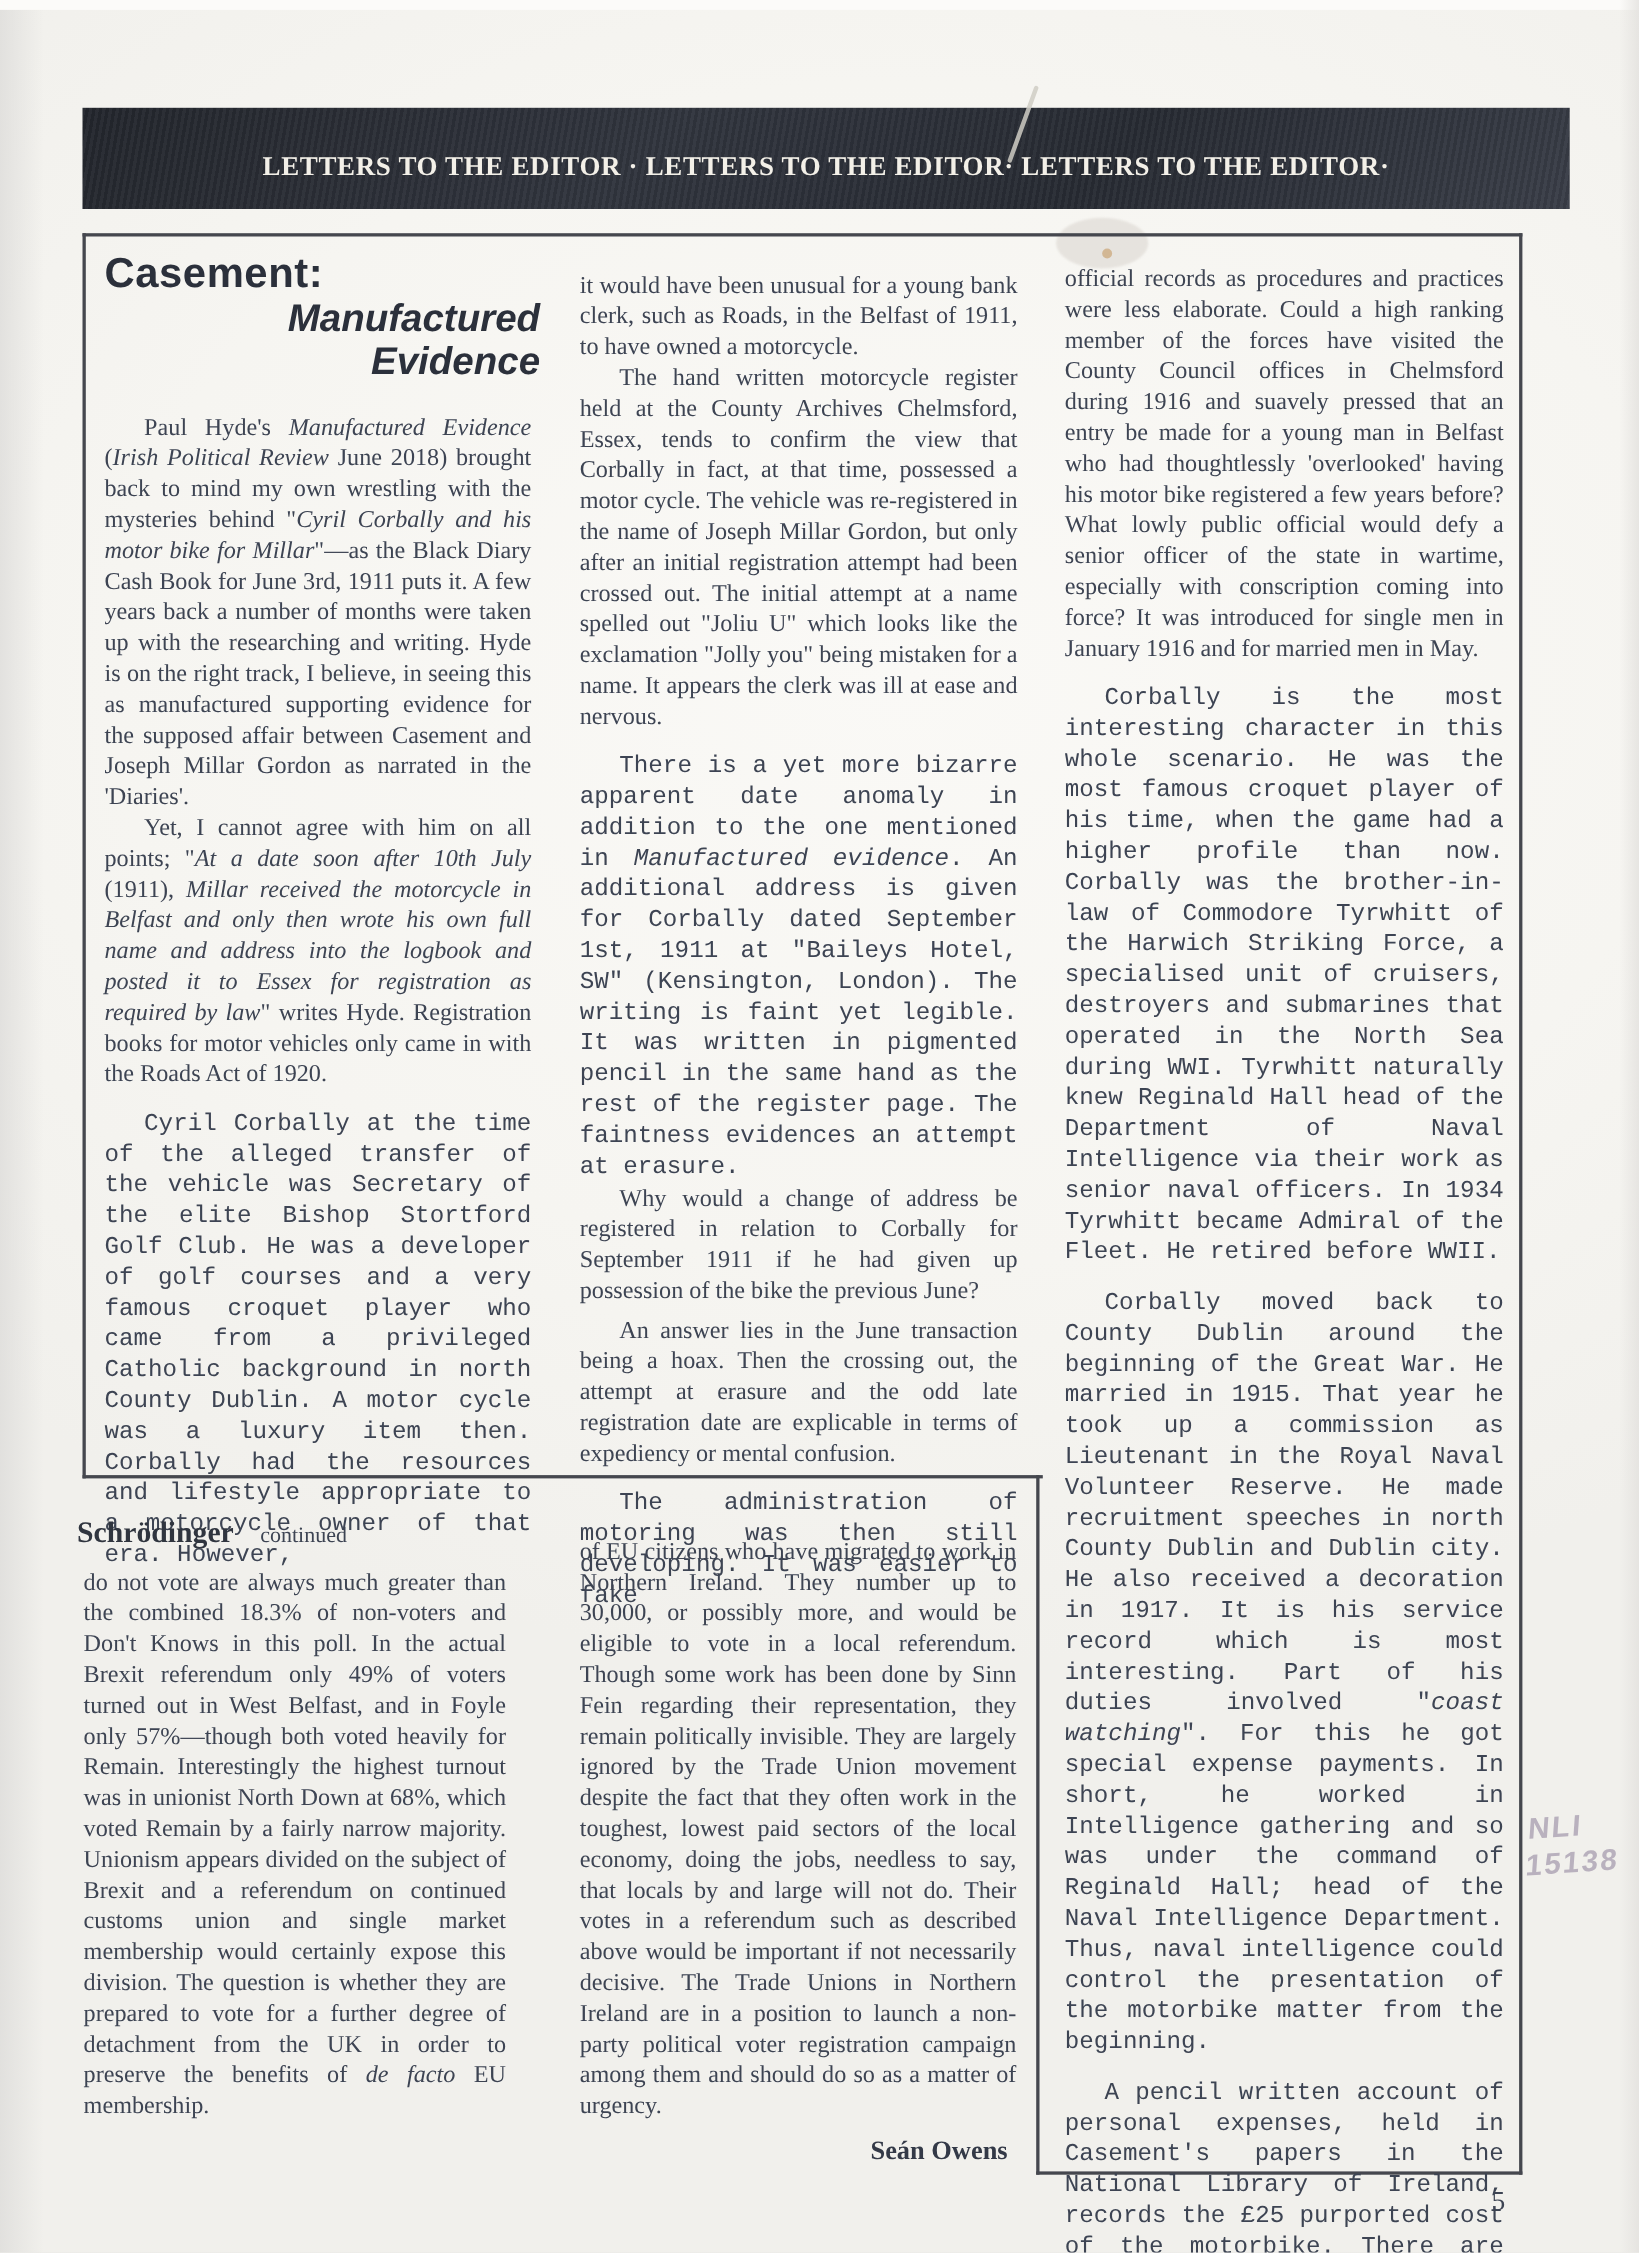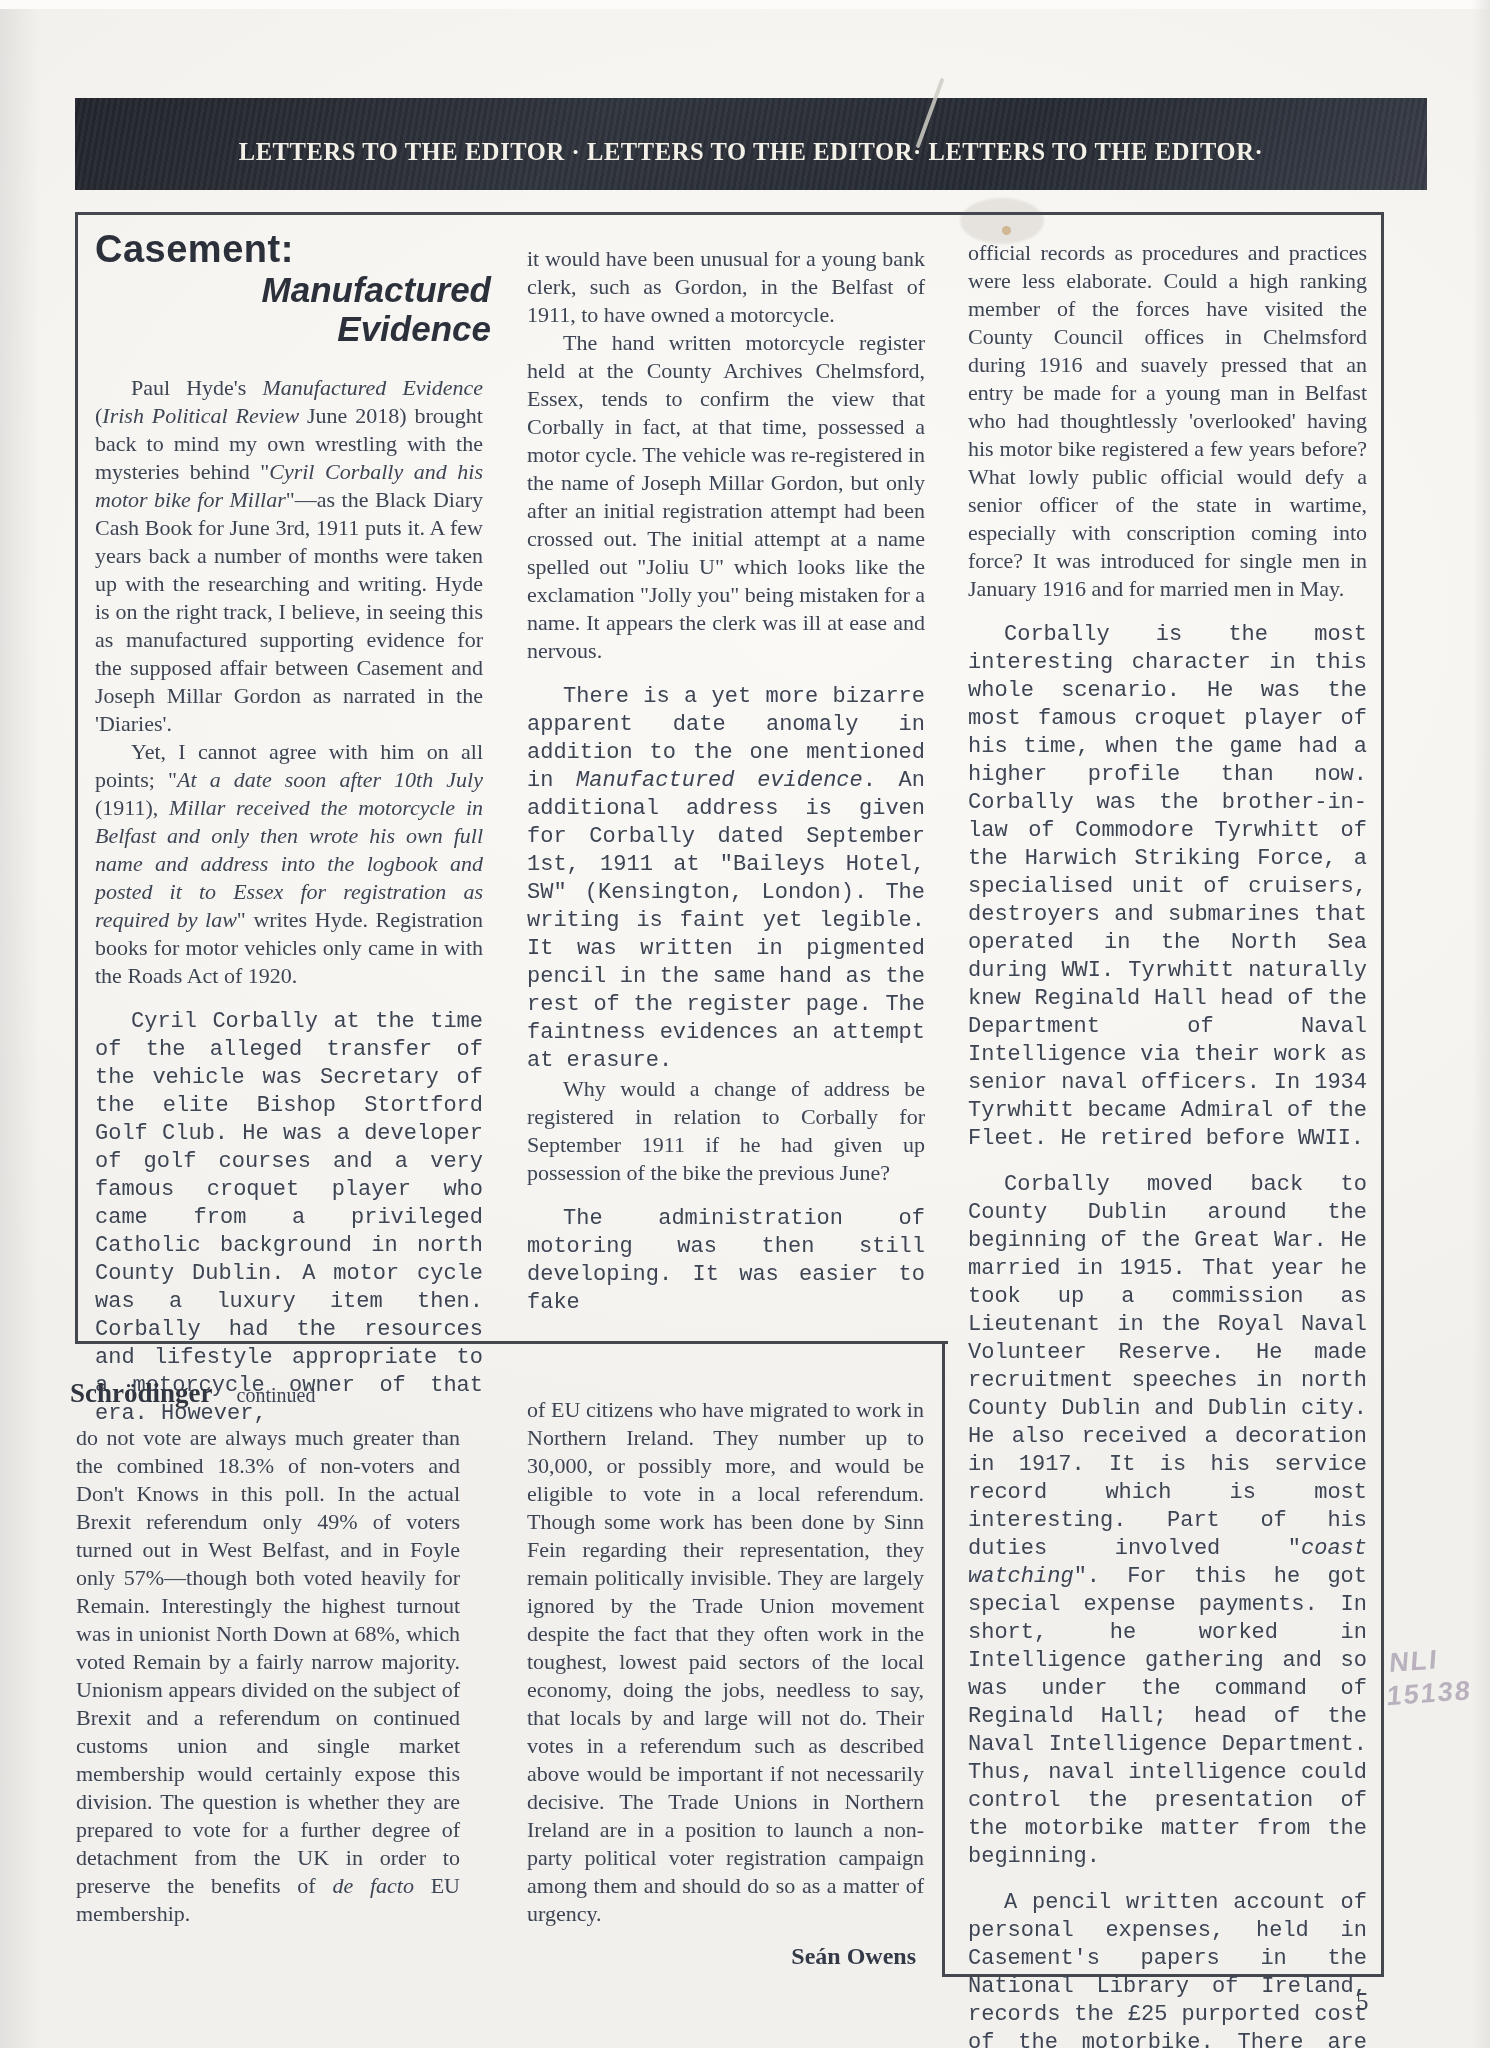--- a/index.html
+++ b/index.html
@@ -111,24 +111,25 @@
       <div class="title-sub">Evidence</div>
     </div>
     <div>
         <p class="ind "><span>Paul Hyde's </span><span style="font-style: italic;">Manufactured Evidence</span><span> (</span><span style="font-style: italic;">Irish Political Review</span><span> June 2018) brought back to mind my own wrestling with the mysteries behind "</span><span style="font-style: italic;">Cyril Corbally and his motor bike for Millar</span><span>"—as the Black Diary Cash Book for June 3rd, 1911 puts it. A few years back a number of months were taken up with the researching and writing.  Hyde is on the right track, I believe, in seeing this as manufactured supporting evidence for the supposed affair between Casement and Joseph Millar Gordon as narrated in the 'Diaries'.</span></p>
         <p class="ind "><span>Yet, I cannot agree with him on all points; "</span><span style="font-style: italic;">At a date soon after 10th July</span><span> (1911), </span><span style="font-style: italic;">Millar received the motorcycle in Belfast and only then wrote his own full name and address into the logbook and posted it to Essex for registration as required by law</span><span>" writes Hyde. Registration books for motor vehicles only came in with the Roads Act of 1920.</span></p>
         <p class="ind gap "><span>Cyril Corbally at the time of the alleged transfer of the vehicle was Secretary of the elite Bishop Stortford Golf Club. He was a developer of golf courses and a very famous croquet player who came from a privileged Catholic background in north County Dublin. A motor cycle was a luxury item then. Corbally had the resources and lifestyle appropriate to a motorcycle owner of that era. However,</span></p>
       </div>
   </div>
 
   <div class="col col2">
-      <p class=""><span>it would have been unusual for a young bank clerk, such as Gordon, in the Belfast of 1911, to have owned a motorcycle.</span></p>
+      <p class=""><span>it would have been unusual for a young bank clerk, such as Roads, in the Belfast of 1911, to have owned a motorcycle.</span></p>
       <p class="ind "><span>The hand written motorcycle register held at the County Archives Chelmsford, Essex, tends to confirm the view that Corbally in fact, at that time, possessed a motor cycle. The vehicle was re-registered in the name of Joseph Millar Gordon, but only after an initial registration attempt had been crossed out. The initial attempt at a name spelled out "Joliu U" which looks like the exclamation "Jolly you" being mistaken for a name. It appears the clerk was ill at ease and nervous.</span></p>
       <p class="ind gap "><span>There is a yet more bizarre apparent date anomaly in addition to the one mentioned in </span><span style="font-style: italic;">Manufactured evidence</span><span>. An additional address is given for Corbally dated September 1st, 1911 at "Baileys Hotel, SW" (Kensington, London). The writing is faint yet legible. It was written in pigmented pencil in the same hand as the rest of the register page. The faintness evidences an attempt at erasure.</span></p>
       <p class="ind "><span>Why would a change of address be registered in relation to Corbally for September 1911 if he had given up possession of the bike the previous June?</span></p>
+      <p class="ind gapsm"><span>An answer lies in the June transaction being a hoax. Then the crossing out, the attempt at erasure and the odd late registration date are explicable in terms of expediency or mental confusion.</span></p>
       <p class="ind gap "><span>The administration of motoring was then still developing. It was easier to fake</span></p>
     </div>
 
   <div class="col col3">
     <div>
         <p class=""><span>official records as procedures and practices were less elaborate. Could a high ranking member of the forces have visited the County Council offices in Chelmsford during 1916 and suavely pressed that an entry be made for a young man in Belfast who had thoughtlessly 'overlooked' having his motor bike registered a few years before? What lowly public official would defy a senior officer of the state in wartime, especially with conscription coming into force? It was introduced for single men in January 1916 and for married men in May.</span></p>
         <p class="ind gap "><span>Corbally is the most interesting character in this whole scenario. He was the most famous croquet player of his time, when the game had a higher profile than now. Corbally was the brother-in-law of Commodore Tyrwhitt of the Harwich Striking Force, a specialised unit of cruisers, destroyers and submarines that operated in the North Sea during WWI. Tyrwhitt naturally knew Reginald Hall head of the Department of Naval Intelligence via their work as senior naval officers. In 1934 Tyrwhitt became Admiral of the Fleet. He retired before WWII.</span></p>
         <p class="ind gap "><span>Corbally moved back to County Dublin around the beginning of the Great War. He married in 1915. That year he took up a commission as Lieutenant in the Royal Naval Volunteer Reserve. He made recruitment speeches in north County Dublin and Dublin city. He also received a decoration in 1917. It is his service record which is most interesting. Part of his duties involved "</span><span style="font-style: italic;">coast watching</span><span>". For this he got special expense payments. In short, he worked in Intelligence gathering and so was under the command of Reginald Hall; head of the Naval Intelligence Department. Thus, naval intelligence could control the presentation of the motorbike matter from the beginning.</span></p>
         <p class="ind gap "><span>A pencil written account of personal expenses, held in Casement's papers in the National Library of Ireland, records the £25 purported cost of the motorbike. There are suspicious aspects. The list deals with large sums, yet tots up incorrectly. What appear to be evidence of erasure and the misalignment of one item promote doubt.</span></p>
         <p class="ind gap "><span>The further we look into the matter of the motorcycle the more dubious it looks.</span></p>

